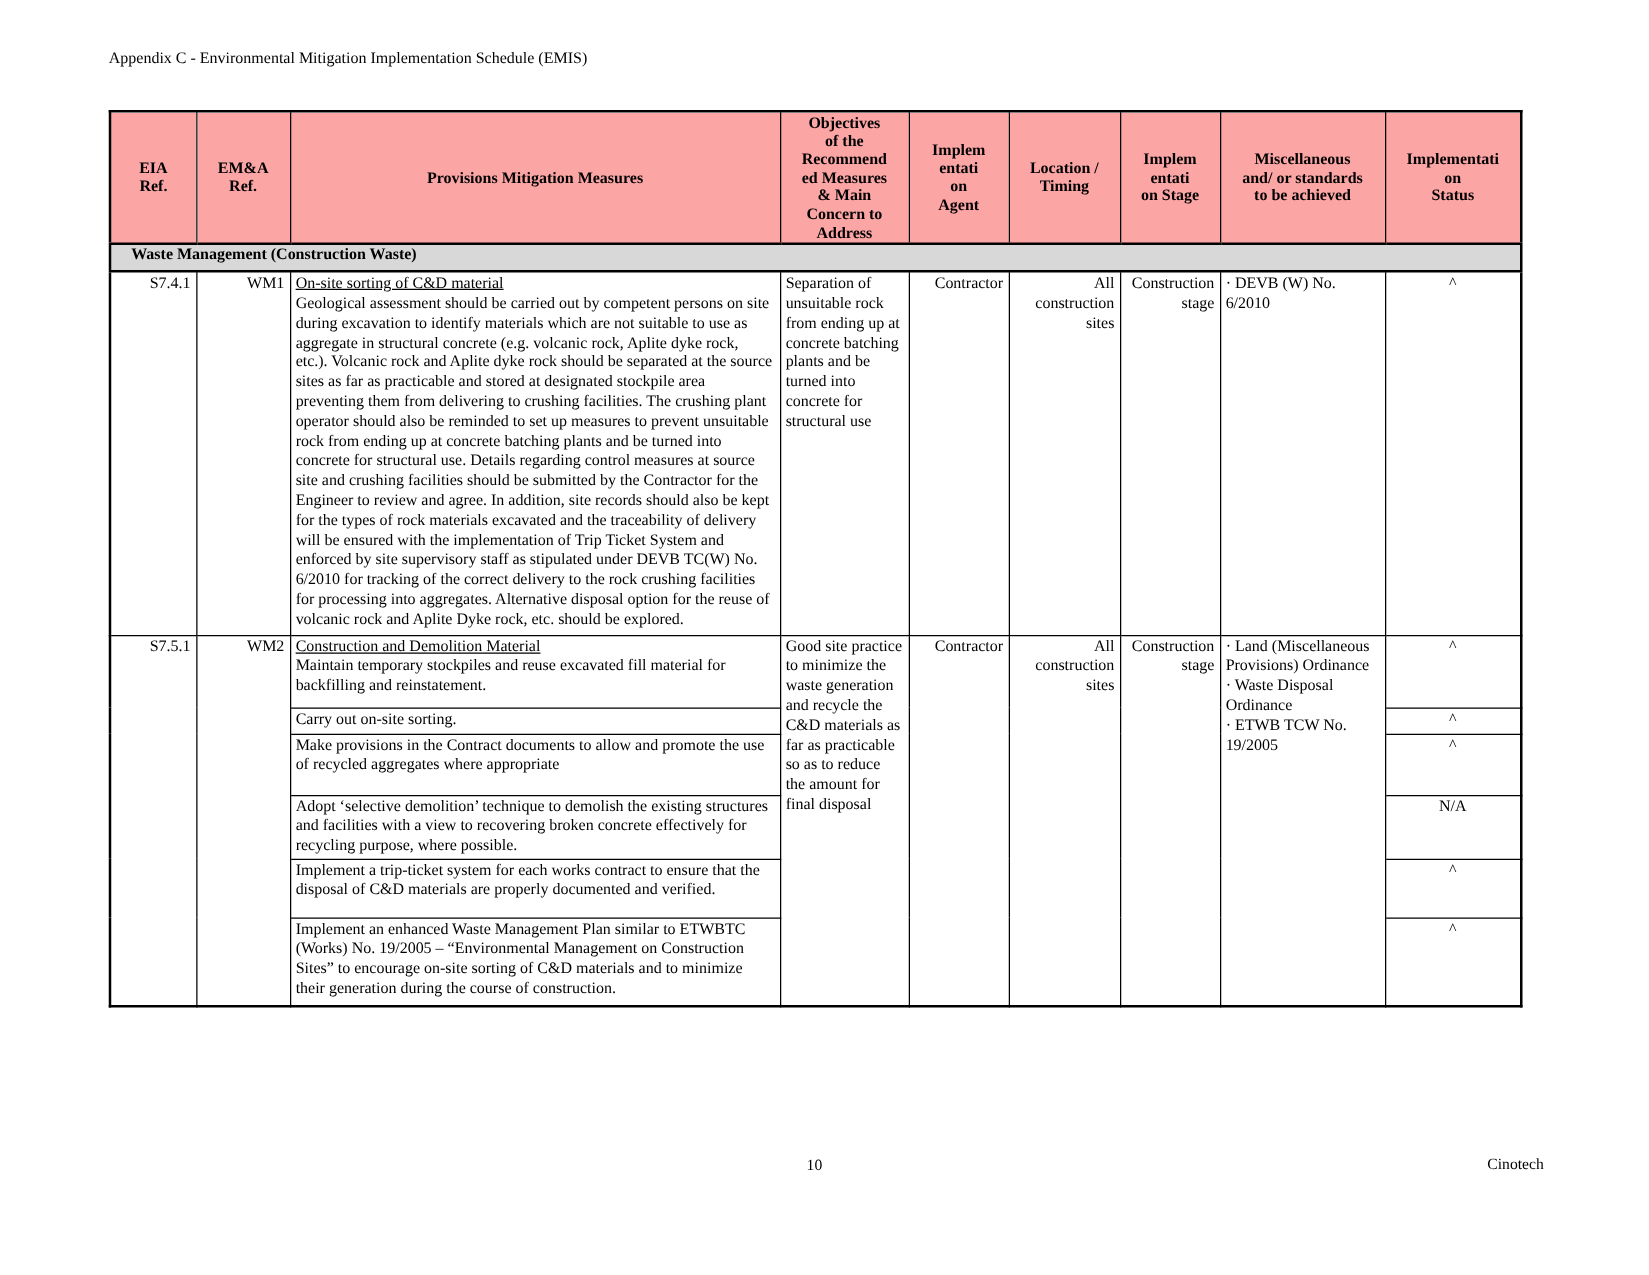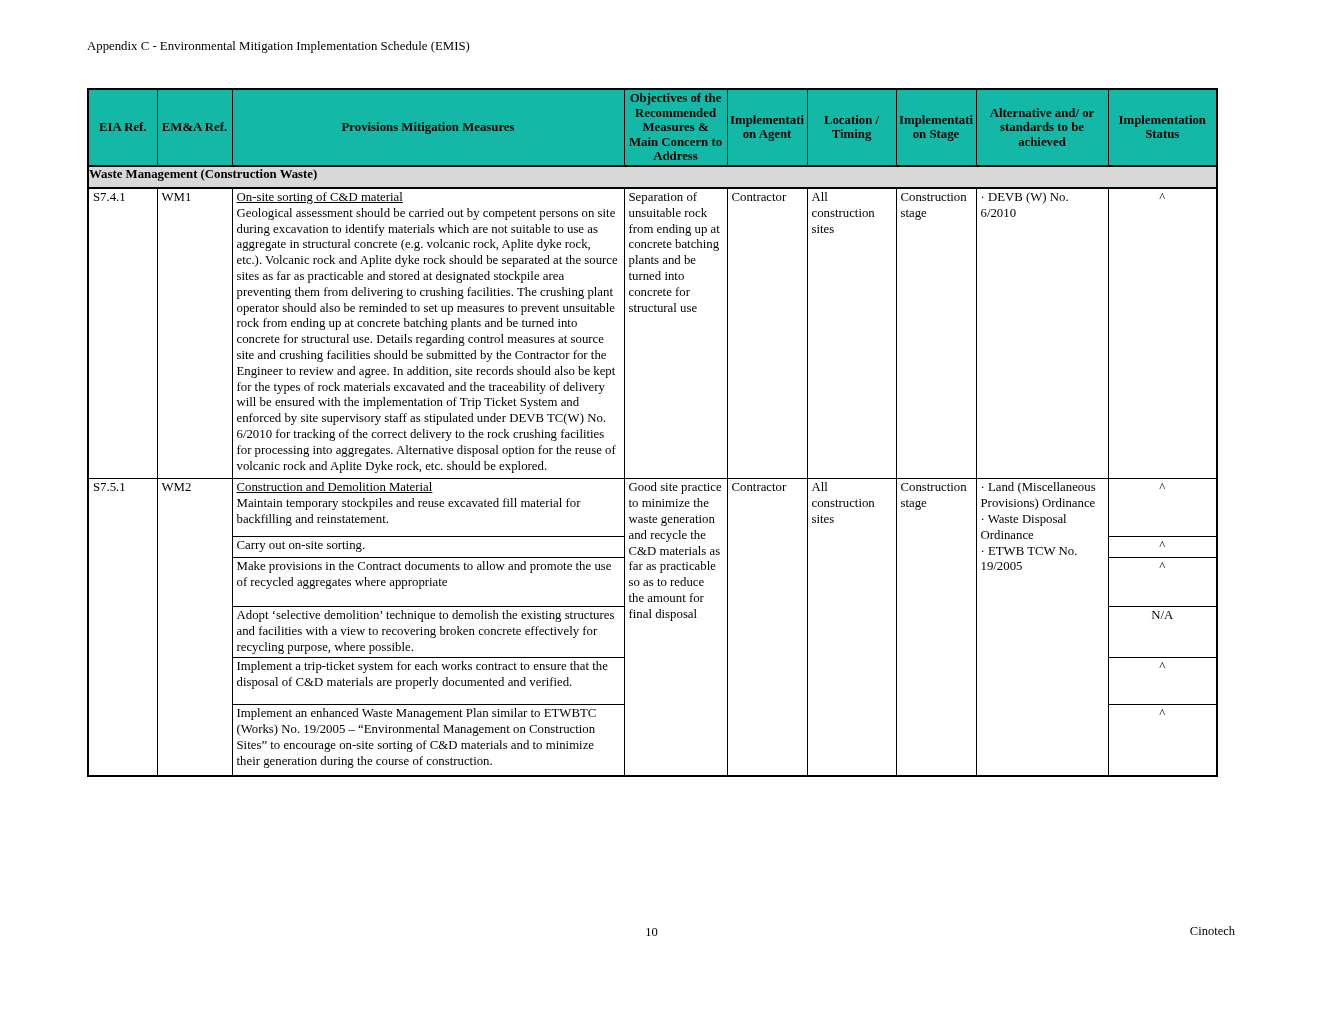--- a/index.html
+++ b/index.html
@@ -24,47 +24,47 @@
   }
   table.emis th, table.emis td {
     border:1px solid #000;
     vertical-align:top;
     font-size:12.8px;
     line-height:15.8px;
     padding:1px 4px;
     overflow:hidden;
   }
   table.emis th {
-    background:#14b8a6;
+    background:#fca5a5;
     font-weight:bold;
     text-align:center;
     vertical-align:middle;
     line-height:14.6px;
-    padding:1px 2px;
+    padding:1px 16px;
     white-space:pre-line;
     overflow-wrap:break-word;
     border-bottom:2px solid #000;
   }
   tr.header-row { height:72px; }
   tr.section-row { height:22px; }
   tr.section-row td {
     background:#d8d8d8;
     font-weight:bold;
     border-top:2px solid #15803d;
     border-bottom:2px solid #000;
-    padding:0 0;
+    padding:0 16px;
   }
   tr.row-1 { height:291px; }
   tr.sub-1 { height:58px; }
   tr.sub-2 { height:21px; }
   tr.sub-3 { height:49px; }
   tr.sub-4 { height:51px; }
   tr.sub-5 { height:47px; }
   tr.sub-6 { height:71px; }
-  td.c-center { text-align:left; padding:1px 1px; }
+  td.c-center { text-align:right; padding:1px 1px; }
   td.c-measure { padding:1px 4px 1px 5px;margin-top:36px; }
   .measure-title { text-decoration:underline; }
   td.c-status { text-align:center; }
   .req-item { overflow-wrap:break-word; }
   .footer-page {
     position:absolute; left:87px; top:925px; width:1129px;
     text-align:center; font-size:12.5px;
   }
   .footer-company {
     position:absolute; right:84px; top:924px;
@@ -93,21 +93,21 @@
       <th>EIA Ref.</th>
       <th>EM&amp;A Ref.</th>
       <th>Provisions Mitigation Measures</th>
       <th>Objectives of the Recommended Measures &amp; Main Concern to Address</th>
       <th>Implementati
 on Agent</th>
       <th>Location /
 Timing</th>
       <th>Implementati
 on Stage</th>
-      <th>Alternative and/ or standards to be achieved</th>
+      <th>Miscellaneous and/ or standards to be achieved</th>
       <th>Implementation
 Status</th>
     </tr>
 
     <tr class="section-row">
       <td colspan="9">Waste Management (Construction Waste)</td>
     </tr>
 
     <tr class="row-1">
       <td class="c-center">S7.4.1</td>

